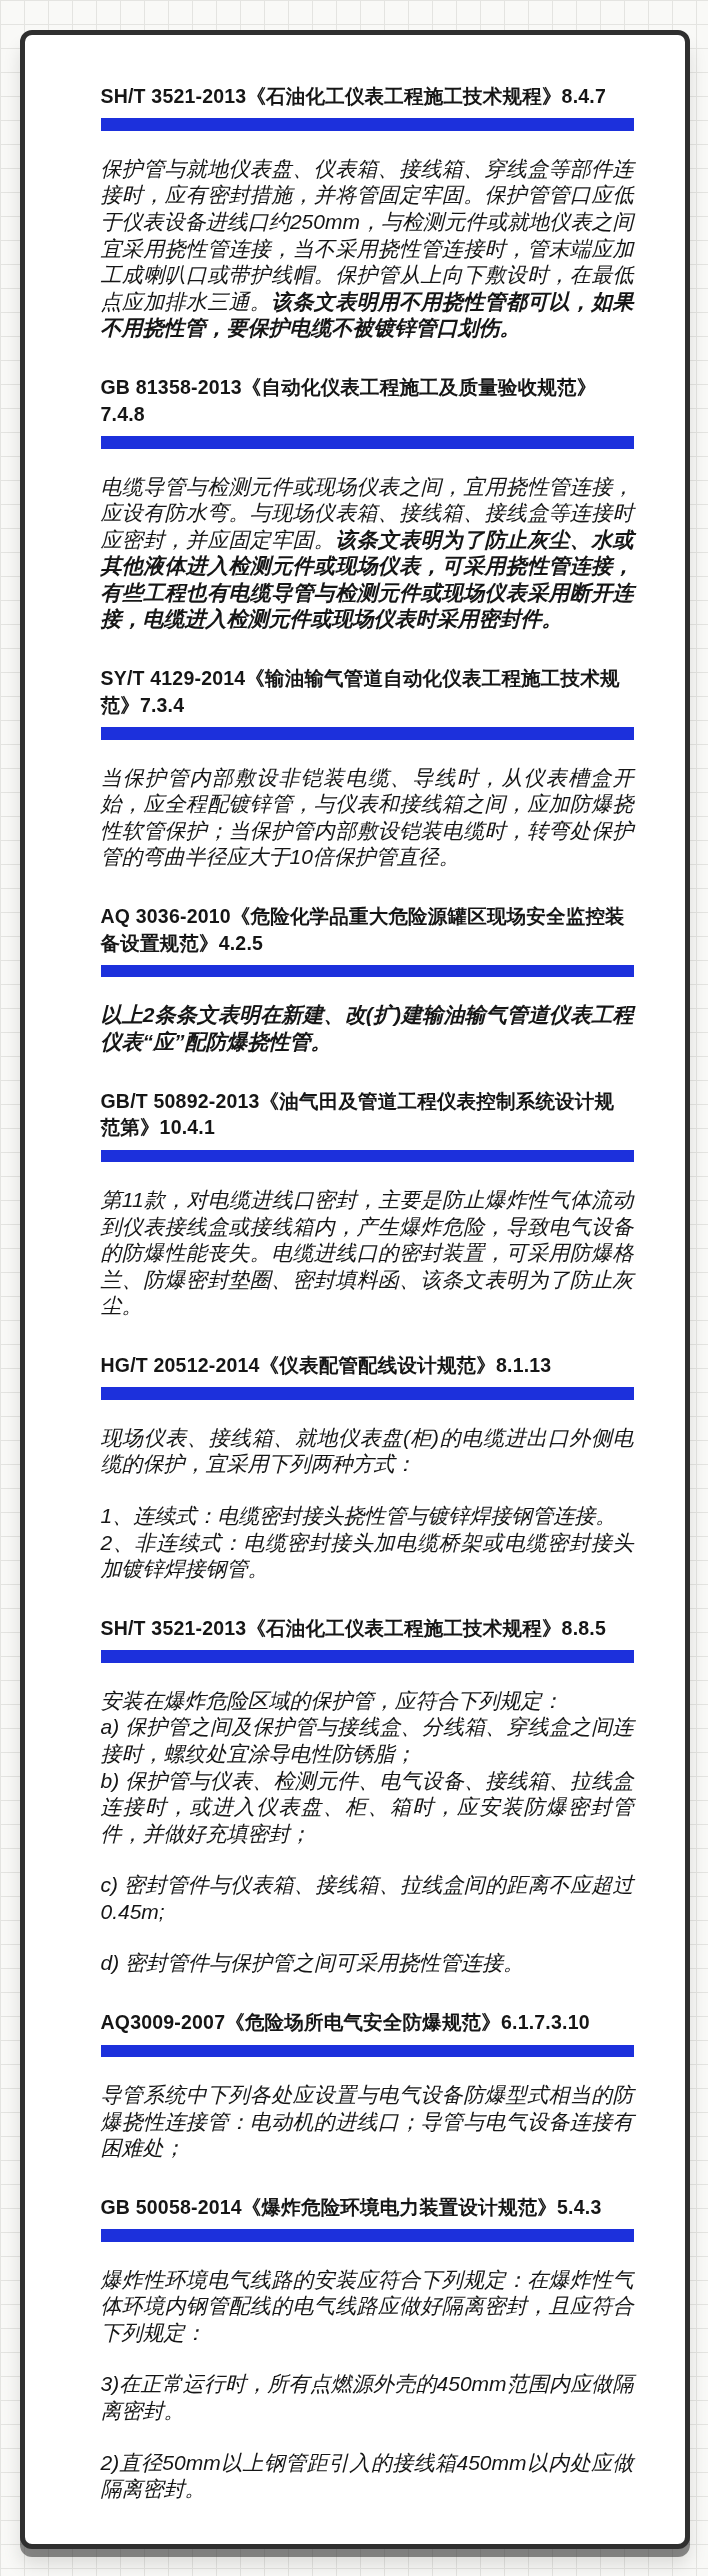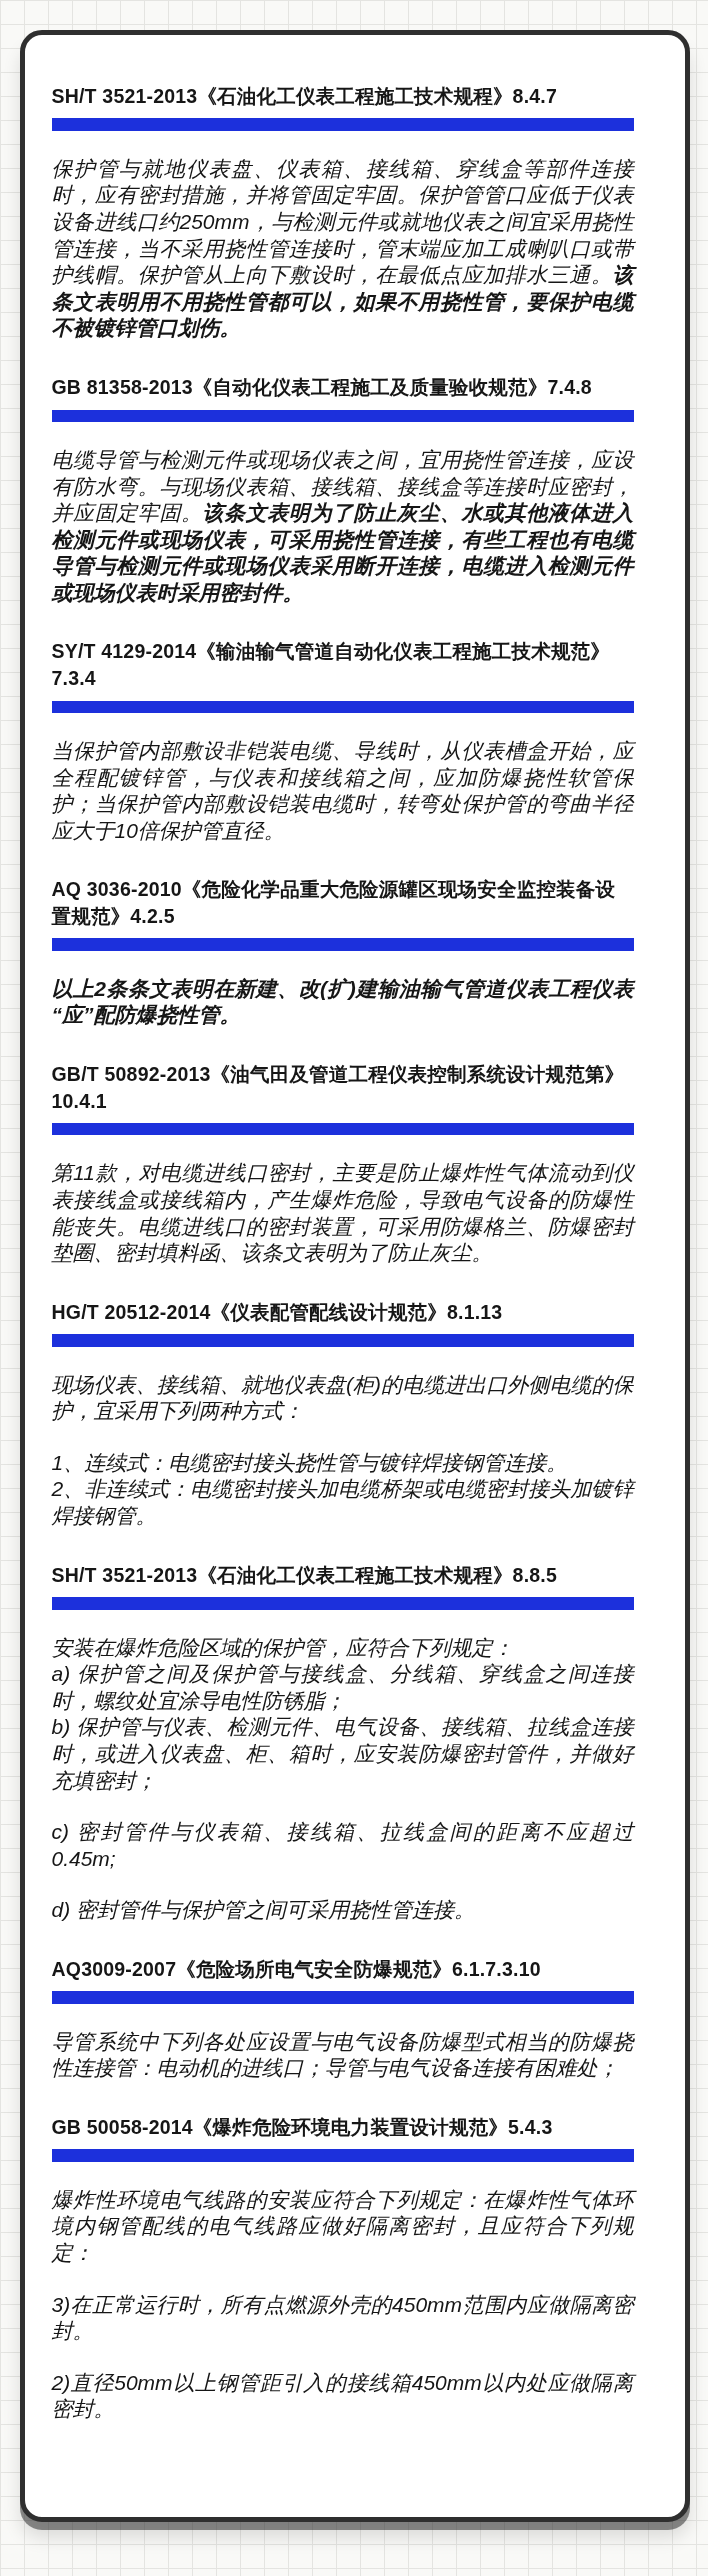--- a/index.html
+++ b/index.html
@@ -25,22 +25,22 @@
     color:var(--text);
   }
   .card{
     position:absolute;
     left:19.5px;
     top:30px;
     width:670px;
     min-height:2492px;
     background:var(--card-bg);
     border:5.3px solid var(--card-border);
-    border-radius:22px;
-    padding:48px 51px 41px 27px;
+    border-radius:12px;
+    padding:48px 51px 41px 76px;
     box-shadow:0 8px 0 rgba(51,51,51,0.55), 0 16px 17.7px rgba(0,0,0,0.12);
   }
   .sec{margin-top:32px;}
   .sec:first-of-type{margin-top:0;}
   .hd{
     margin:0 0 8.9px 0;
     font-size:19.5px;
     line-height:26.6px;
     font-weight:800;
     letter-spacing:0.2px;

